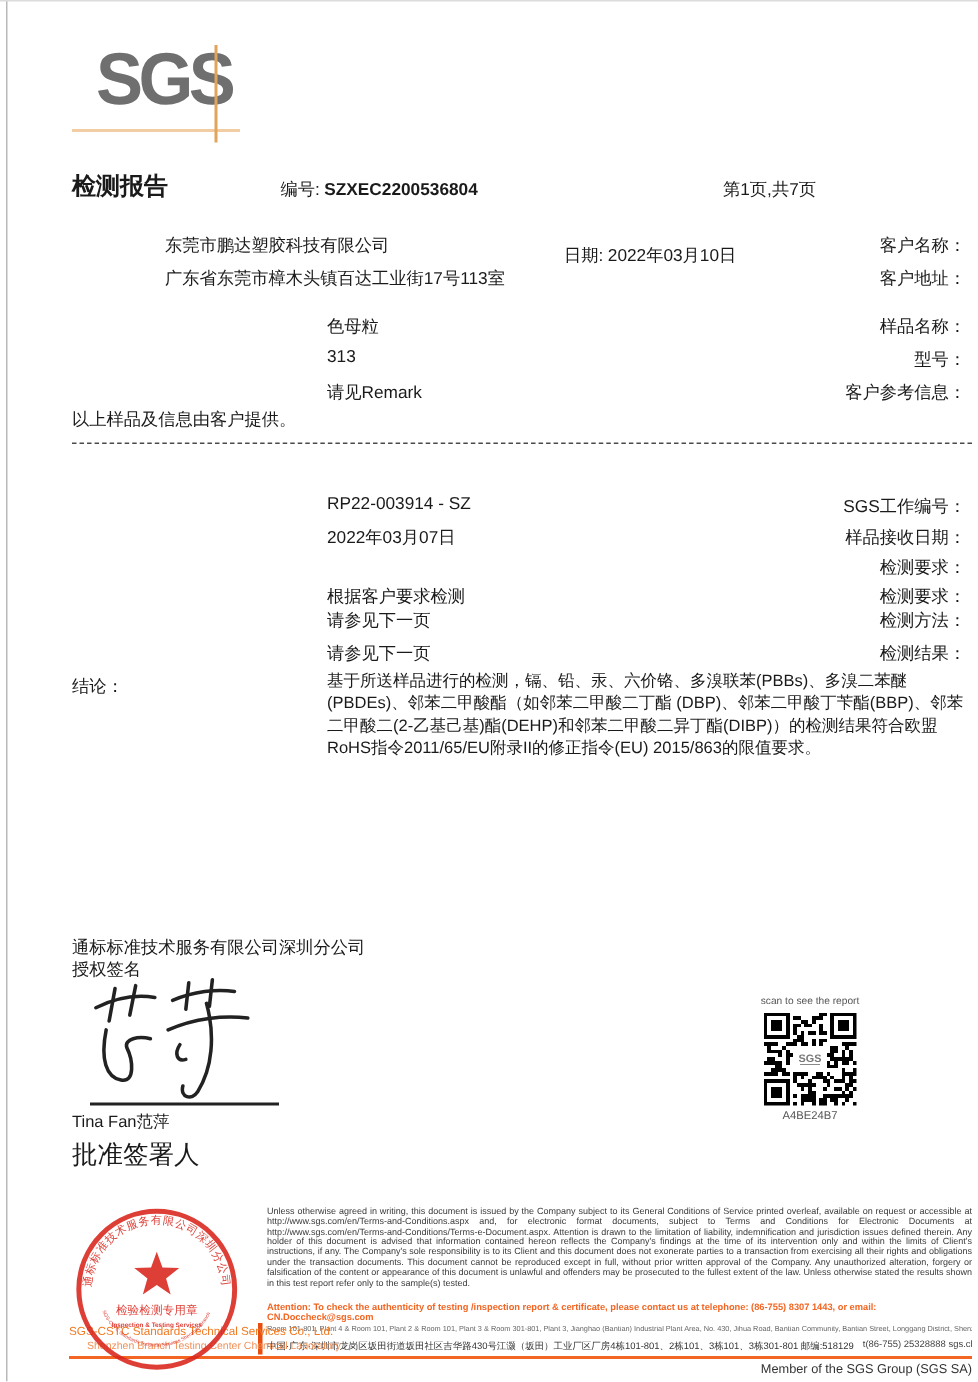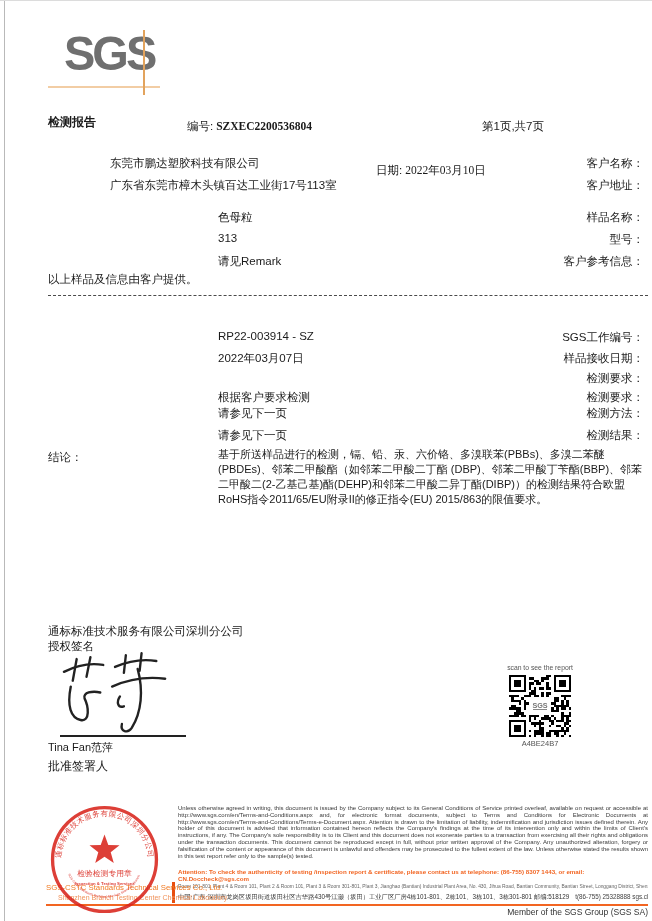--- a/index.html
+++ b/index.html
@@ -8,42 +8,42 @@
   .abs{position:absolute;}
   
   .edge-left{left:4px;top:0;width:1px;height:921px;background:#b9b9b9;}
   .edge-top{left:0;top:0;width:652px;height:1px;background:#dcdcdc;}
   
   .logo-text{left:64px;top:28px;font-size:47px;font-weight:bold;color:#6f6f6f;
              letter-spacing:-3px;line-height:1;transform:scaleY(1.04);transform-origin:top left;}
   .logo-hline{left:48px;top:86px;width:112px;height:2px;background:#f2cda4;}
   .logo-vline{left:143px;top:30px;width:2px;height:65px;background:#e2a35d;}
   
-  .doc-title{left:48px;top:114px;font-size:12px;font-weight:bold;}
+  .doc-title{left:48px;top:114px;font-size:16px;font-weight:bold;}
   .hdr{top:119px;font-size:11.5px;white-space:nowrap;}
-  .hdr .val{margin-left:3px;font-family:Liberation Serif, serif;}
+  .hdr .val{margin-left:3px;}
   .hdr-no{left:187px;} .hdr-no .val{font-weight:700;}
   .hdr-date{left:376px;margin-top:44px;} .hdr-page{left:482px;}
   
   .row{position:absolute;left:48px;right:8px;font-size:11.5px;white-space:nowrap;text-align:right;}
   .row .lbl{display:inline-block;}
   .row .v1{position:absolute;left:62px;}
   .row .v2{position:absolute;left:170px;}
   .note{left:48px;top:272px;font-size:11.5px;}
   .dash-sep{left:48px;top:295px;width:600px;border-top:1px dashed #4a4a4a;height:0;}
   
   .concl-lbl{left:48px;top:450px;font-size:11.5px;}
   .concl-text{left:218px;top:447px;width:428px;font-size:11px;line-height:15px;}
   
   .sig-company{left:48px;top:624px;font-size:11.5px;}
   .sig-auth{left:48px;top:639px;font-size:11.5px;}
   .sig-svg{left:58px;top:650px;}
   .sig-line{left:60px;top:735px;width:126px;height:2px;background:#222;}
   .sig-name{left:48px;top:740px;font-size:11px;}
-  .sig-title{left:48px;top:758px;font-size:12px;}
+  .sig-title{left:48px;top:758px;font-size:17px;}
   
   .qr-caption{left:497px;top:664px;width:86px;text-align:center;font-size:6.8px;color:#555;}
   .qr-svg{left:509px;top:675px;}
   .qr-code-text{left:497px;top:739px;width:86px;text-align:center;font-size:7.5px;color:#555;}
   
   .stamp{left:47px;top:802px;width:115px;height:115px;opacity:.88;z-index:3;}
   .stamp text{font-family:"Liberation Sans","DejaVu Sans",sans-serif;}
   .branch-1{left:46px;top:883px;font-size:7.8px;color:#f07a23;z-index:2;white-space:nowrap;}
   .branch-2{left:58px;top:894px;font-size:7px;color:#f0925a;z-index:2;white-space:nowrap;}
   

